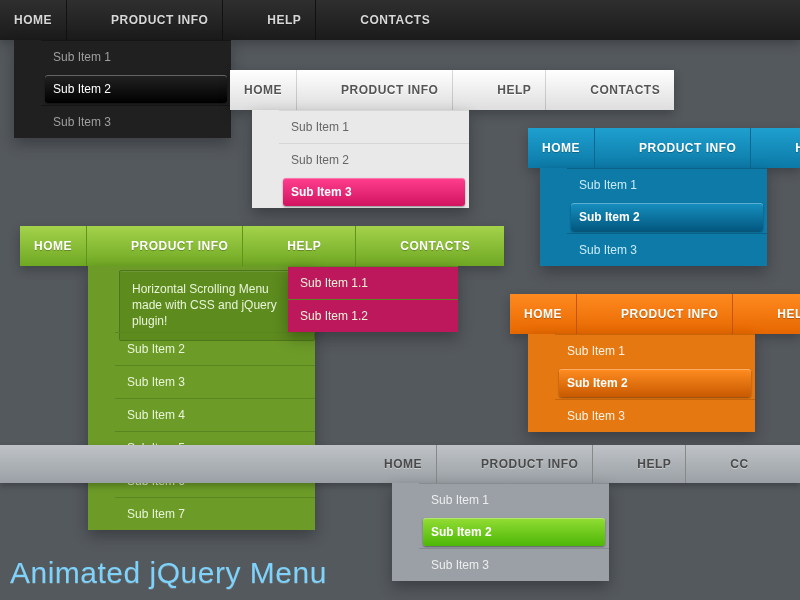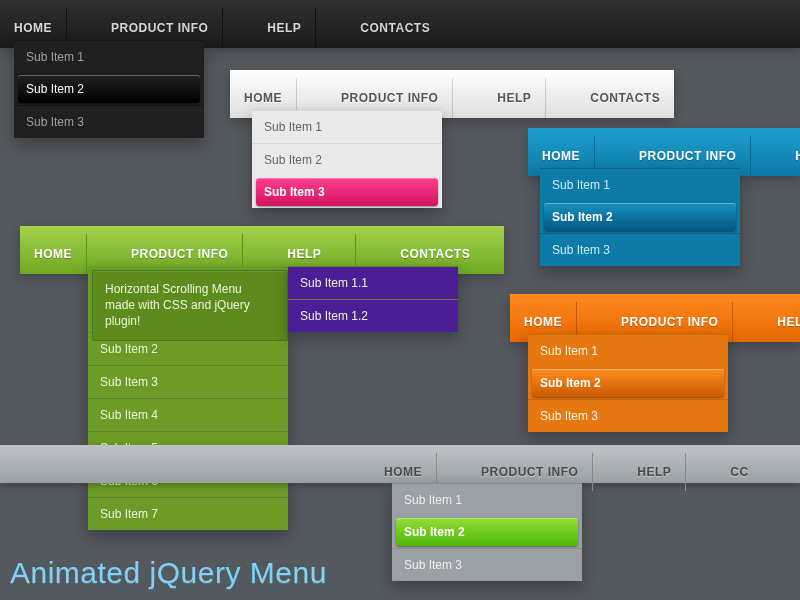--- a/index.html
+++ b/index.html
@@ -17,28 +17,28 @@
   }
   .menu .top-item {
     padding: 0 14px;
     line-height: 40px;
     font-size: 12px;
     font-weight: bold;
     letter-spacing: .5px;
     white-space: nowrap;
     position: relative;
     text-shadow: 0 1px 0 rgba(0,0,0,.25);
-    margin-top: 8px;
   }
   .menu .top-item.sep { border-left: 1px solid rgba(0,0,0,0.15); padding-left: 44px; }
   .sub {
     position: absolute;
     top: 40px; left: 0;
     width: 190px;
     box-shadow: 0 6px 14px rgba(0,0,0,.3);
+    padding-left: 27px;
   }
   .sub .row {
     line-height: 32px;
     padding: 0 12px;
     font-size: 12px;
     border-top: 1px solid rgba(0,0,0,0.08);
     position: relative;
   }
   .sub .row.hover {
     border-radius: 3px;
@@ -74,21 +74,21 @@
   #m-green .sub .row { border-top-color:#5a8520; }
   #m-green .tooltip {
     position:absolute; left:4px; top:4px;
     width:170px; padding:10px 12px;
     background:#5d8b1e; border:1px solid #4d761a;
     font-size:12px; color:#eaf5d9; line-height:1.35;
     border-radius:2px; box-shadow: inset 0 1px 0 rgba(255,255,255,.1);
   }
   #m-green .flyout {
     position:absolute; left:200px; top:0;
-    width:170px; background:#4c1d95;
+    width:170px; background:#be185d;
     box-shadow:0 6px 14px rgba(0,0,0,.3);
   }
   #m-green .flyout .row { border-top-color:#5a8520; }
 
   
   #m-orange { background: linear-gradient(#ff8a1f,#e66700); color:#fff; }
   #m-orange .top-item.sep { border-left-color:#c45700; }
 
   
   #m-gray-bar {

